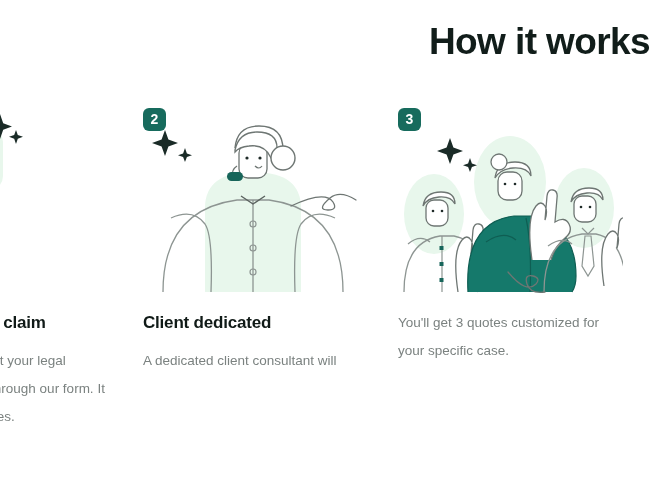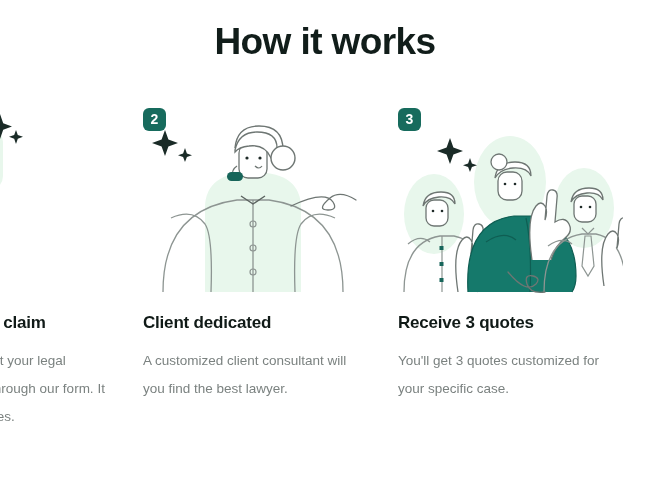--- a/index.html
+++ b/index.html
@@ -7,21 +7,21 @@
     width:650px;height:500px;overflow:hidden;
     background:#ffffff;
     font-family:"Liberation Sans","DejaVu Sans",sans-serif;
     -webkit-font-smoothing:antialiased;
   }
   .page{position:relative;width:650px;height:500px;overflow:hidden;background:#fff;}
 
   
   .section-title{
     position:absolute;left:0;top:20px;width:650px;
-    text-align:center;
+    text-align:right;
     font-size:37px;line-height:44px;font-weight:bold;
     letter-spacing:-0.6px;
     color:#111d1a;
   }
 
   
   .steps{
     position:absolute;top:96px;left:-112px;
     width:1020px;height:400px;
     display:flex;flex-direction:row;
@@ -156,22 +156,21 @@
 
             <path d="M94 70 q-6 4 -4 10" fill="none" stroke="#6e7673" stroke-width="1.3"></path>
             <rect x="84" y="76" width="16" height="9" rx="4.5" fill="#17655a"></rect>
 
             <path d="M148 110 q34 -16 42 -4 q5 8 -5 8 q-12 0 2 -12 q10 -8 26 2" fill="none" stroke="#6e7673" stroke-width="1.3" stroke-linecap="round"></path>
           </svg>
         </div>
 
         <div class="step-head">Client dedicated</div>
         <div class="step-body">
-          <span class="nowrapline">A customized client consultant will</span>
-          <span class="nowrapline">you find the best lawyer.</span>
+          <span class="nowrapline">A dedicated client consultant will</span>
         </div>
       </div>
     </div>
 
     <div class="step">
       <div class="step-inner">
         <div class="badge">3</div>
 
         <div class="illo">
           <svg width="225" height="200" viewBox="0 0 225 200">
@@ -217,21 +216,20 @@
 
             <path d="M184 132 l6 6 l6 -6" fill="none" stroke="#8d9592" stroke-width="1.2"></path>
             <path d="M187 140 l-3 30 l6 10 l6 -10 l-3 -30 Z" fill="none" stroke="#8d9592" stroke-width="1.2"></path>
 
             <path d="M206 190 q-6 -40 4 -52 q5 -6 9 0 q3 5 0 14 l2 -24 q1 -7 6 -6" fill="#fff" stroke="#6e7673" stroke-width="1.3"></path>
 
             <path d="M110 176 q18 22 28 12 q5 -6 -3 -8 q-9 -2 -6 8 q3 10 18 8" fill="none" stroke="#6e7673" stroke-width="1.3" stroke-linecap="round"></path>
           </svg>
         </div>
 
-        <div class="step-head">Receive 3 quotes</div>
         <div class="step-body">
           <span class="nowrapline">You'll get 3 quotes customized for</span>
           <span class="nowrapline">your specific case.</span>
         </div>
       </div>
     </div>
 
   </div>
 </div>
 

